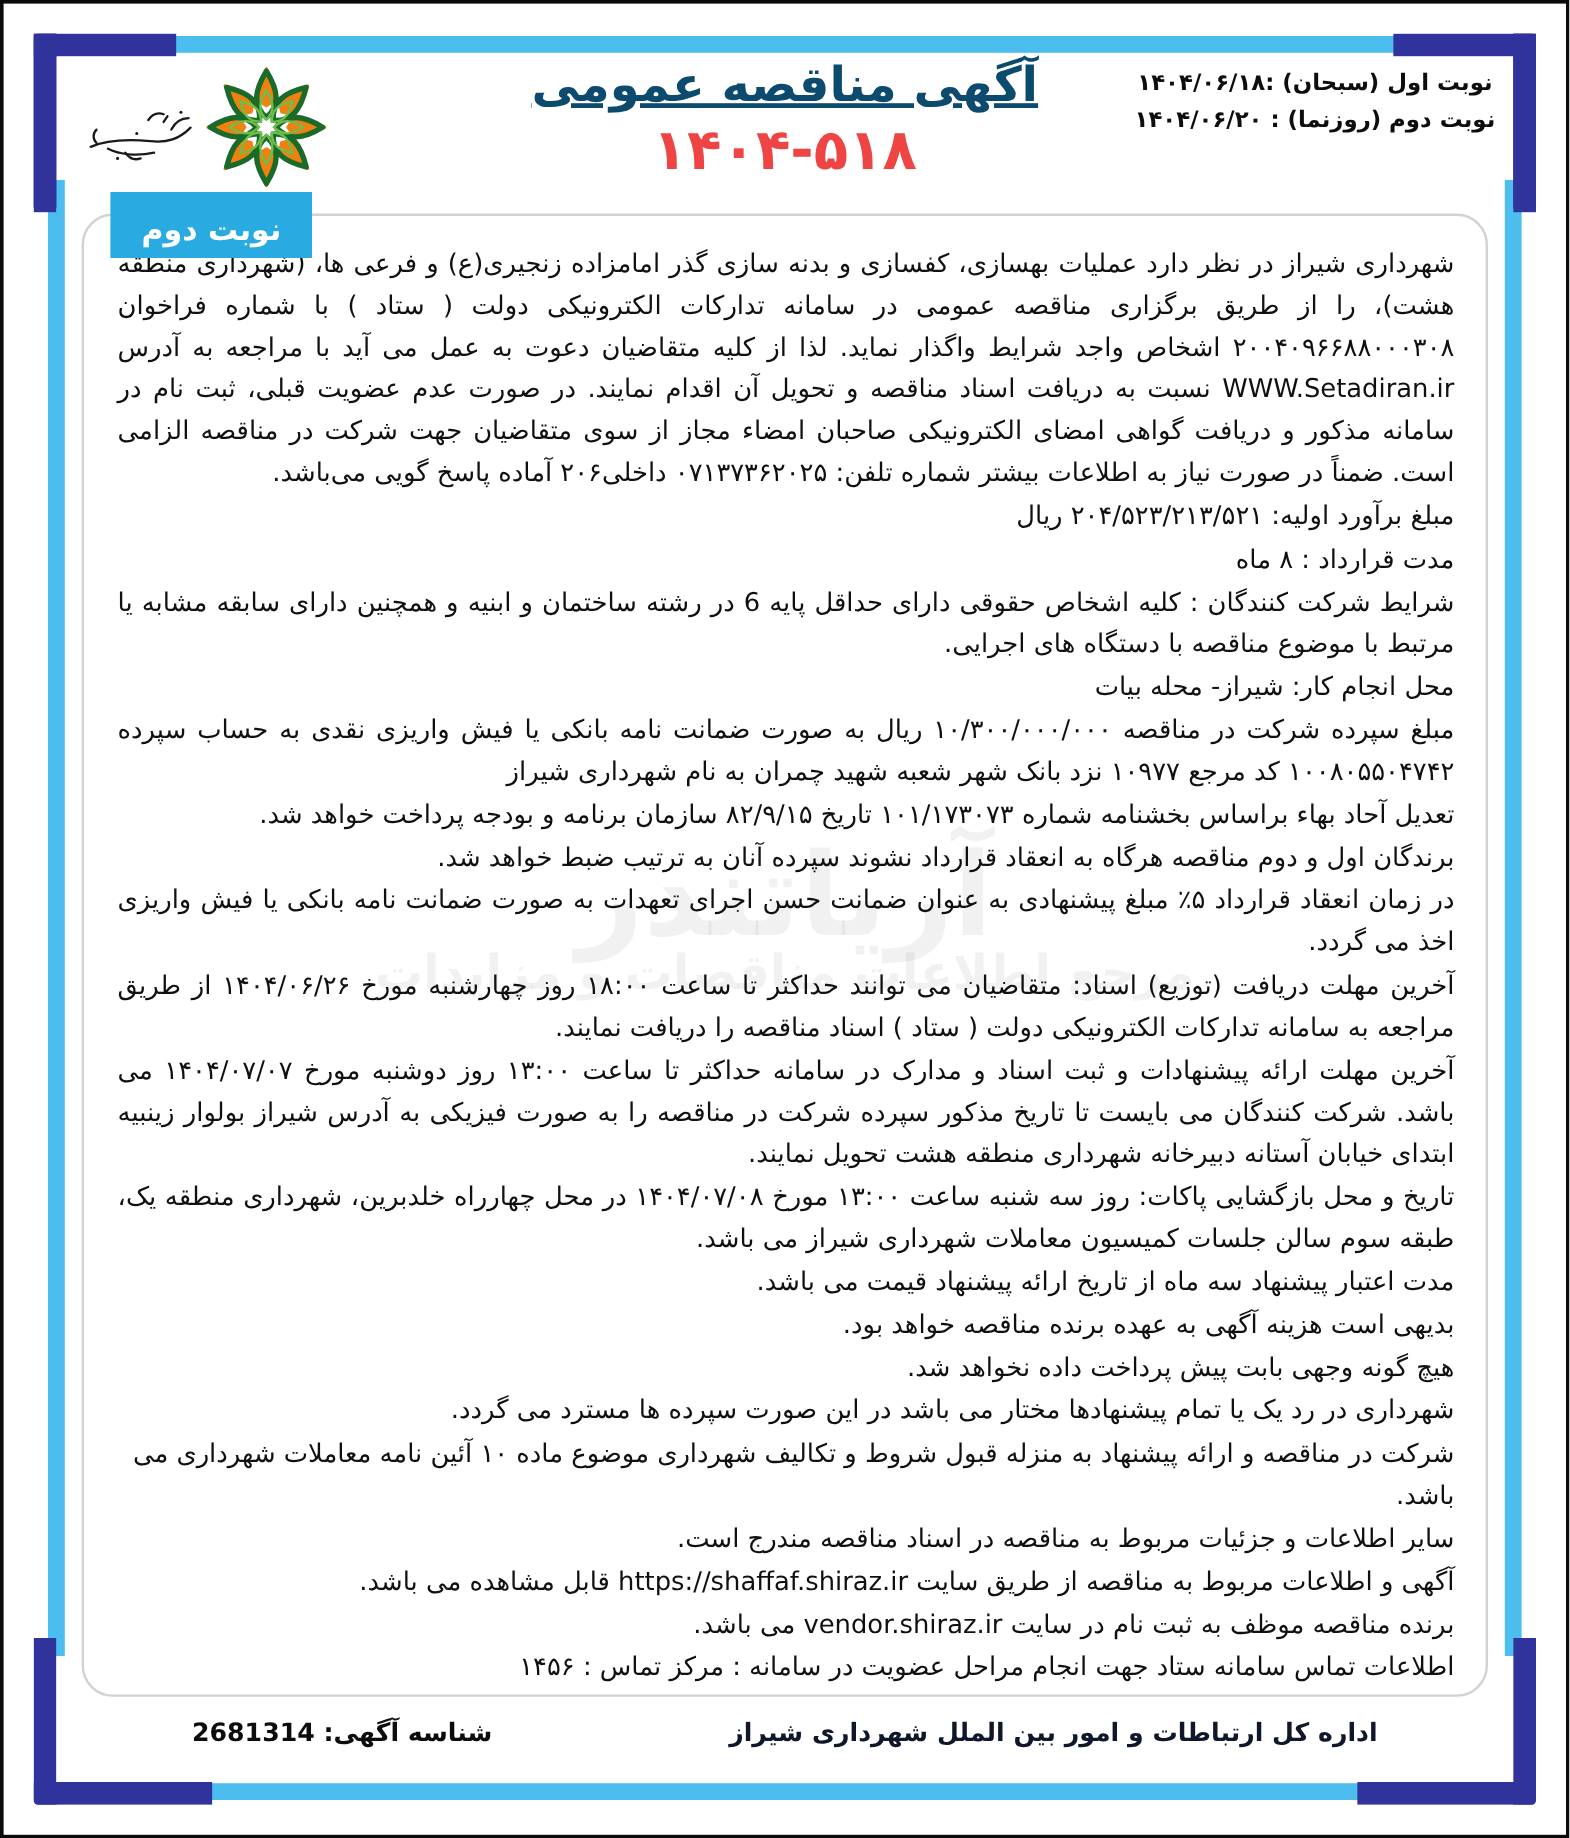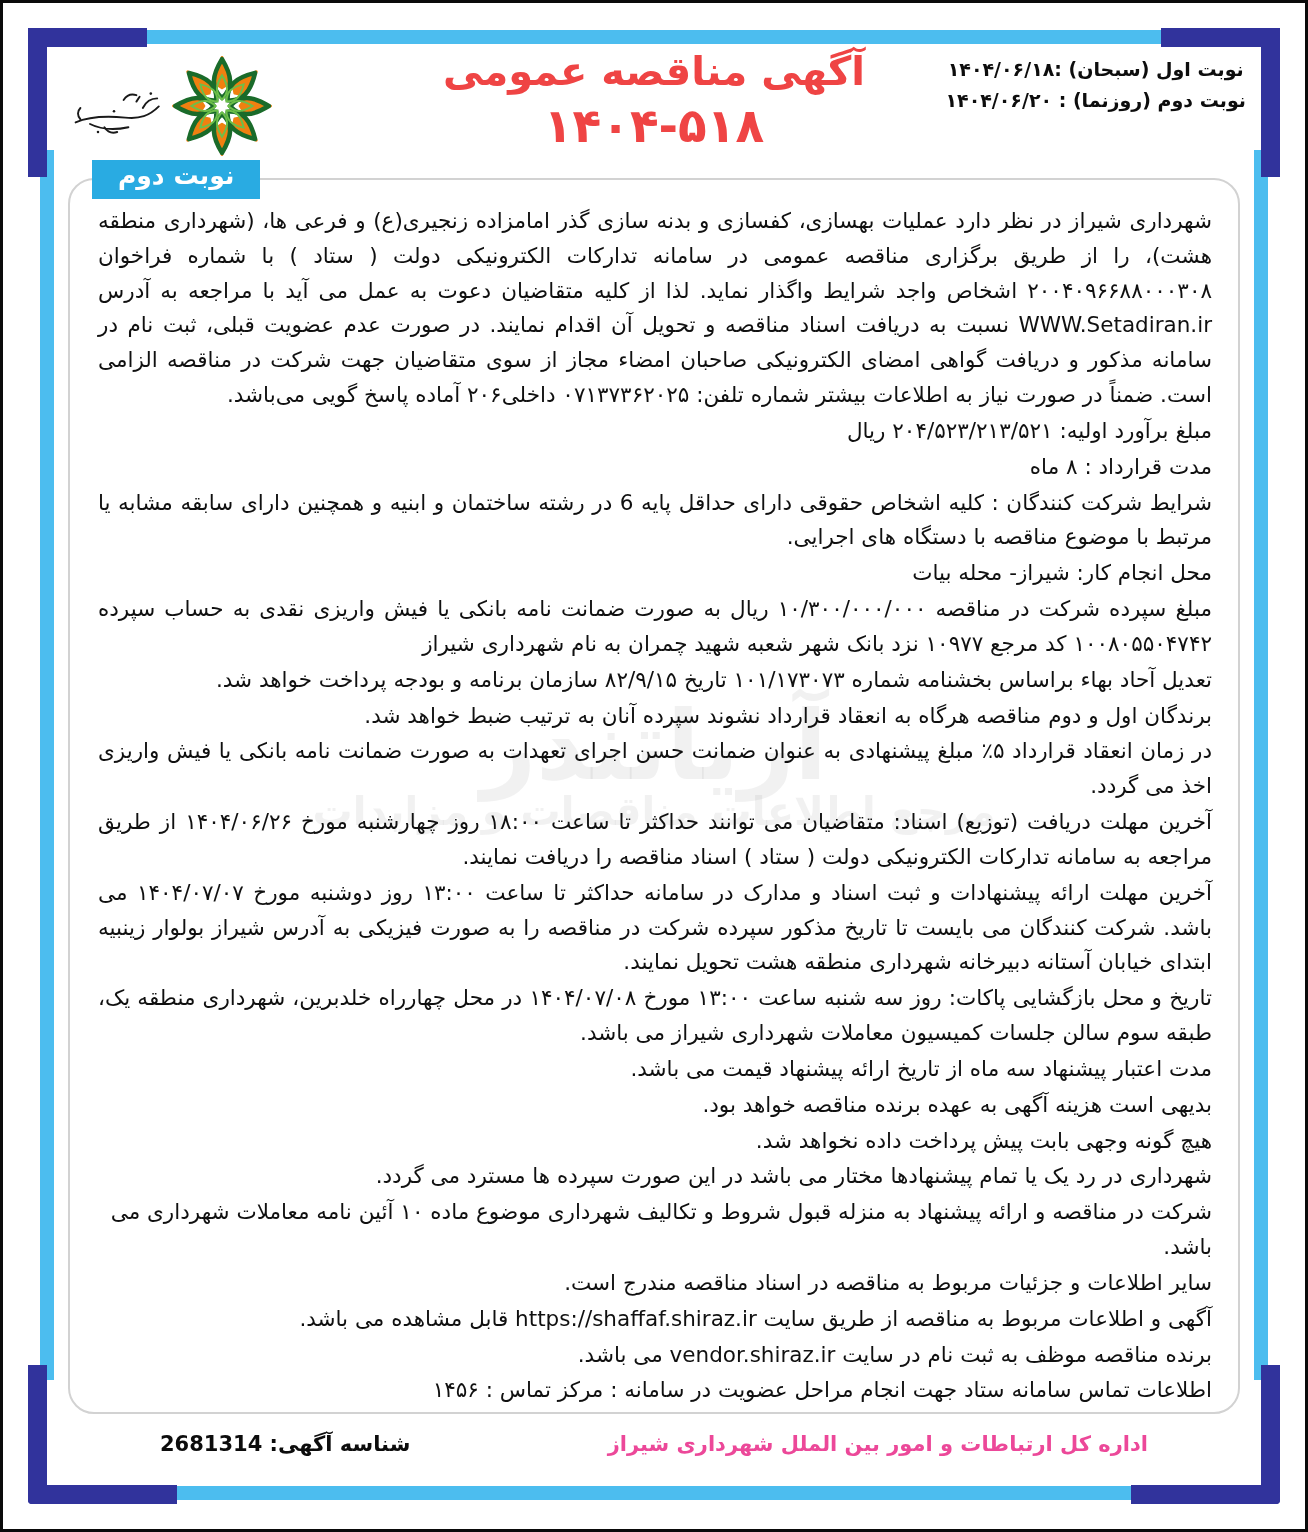--- a/index.html
+++ b/index.html
@@ -134,23 +134,24 @@
   .header-title {
     position: absolute;
     left: 0; right: 0;
     top: 4px;
     text-align: center;
     direction: rtl;
   }
   .header-title .t1 {
     font-size: 40px;
     font-weight: bold;
-    color: #ef4444;
+    color: #0c4a6e;
     letter-spacing: 0px;
     line-height: 1.15;
+    text-decoration: underline;
   }
   .header-title .t2 {
     font-size: 47px;
     font-weight: bold;
     color: #ef4444;
     line-height: 1.35;
     direction: ltr;
   }
 
   .logo-wrap {
@@ -191,21 +192,21 @@
 
   
   .nobat-badge {
     position: absolute;
     left: 92px;
     top: 160px;
     background: #29abe2;
     color: #ffffff;
     font-size: 25px;
     font-weight: bold;
-    padding: 0 26px 8px 26px;
+    padding: 16px 26px 8px 26px;
     letter-spacing: 2px;
     z-index: 14;
     direction: rtl;
     line-height: 1.25;
   }
 
   
   .watermark {
     position: absolute;
     left: 0; right: 0;
@@ -255,21 +256,21 @@
     height: 50px;
     z-index: 12;
     direction: rtl;
   }
   .footer-org {
     position: absolute;
     right: 60px;
     top: 6px;
     font-size: 21px;
     font-weight: bold;
-    color: #ec4899;
+    color: #0f172a;
     white-space: nowrap;
   }
   .footer-id {
     position: absolute;
     left: 60px;
     top: 6px;
     font-size: 21px;
     font-weight: bold;
     color: #0c0c0c;
     white-space: nowrap;

